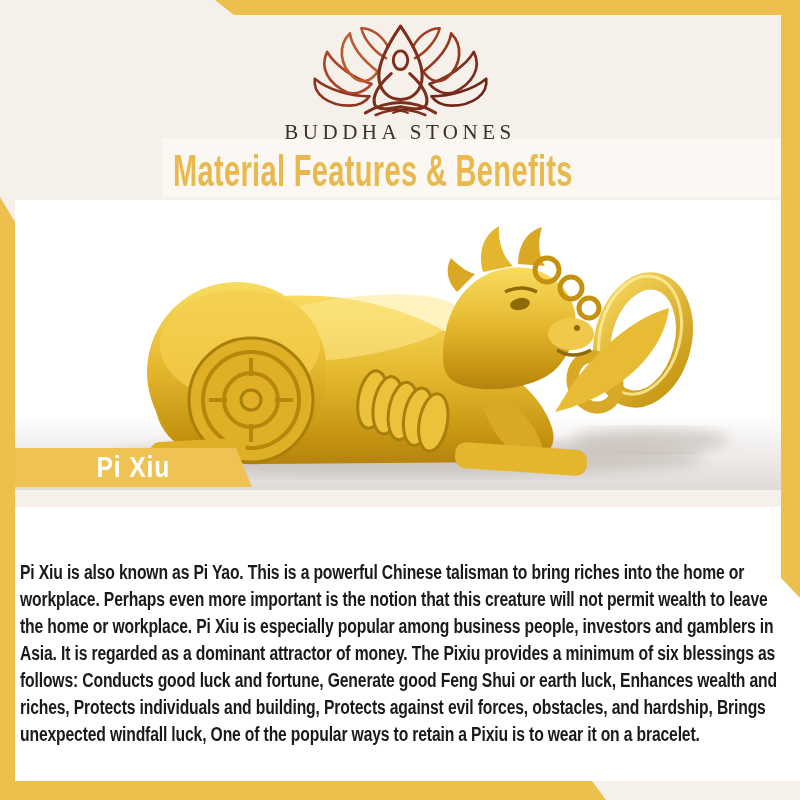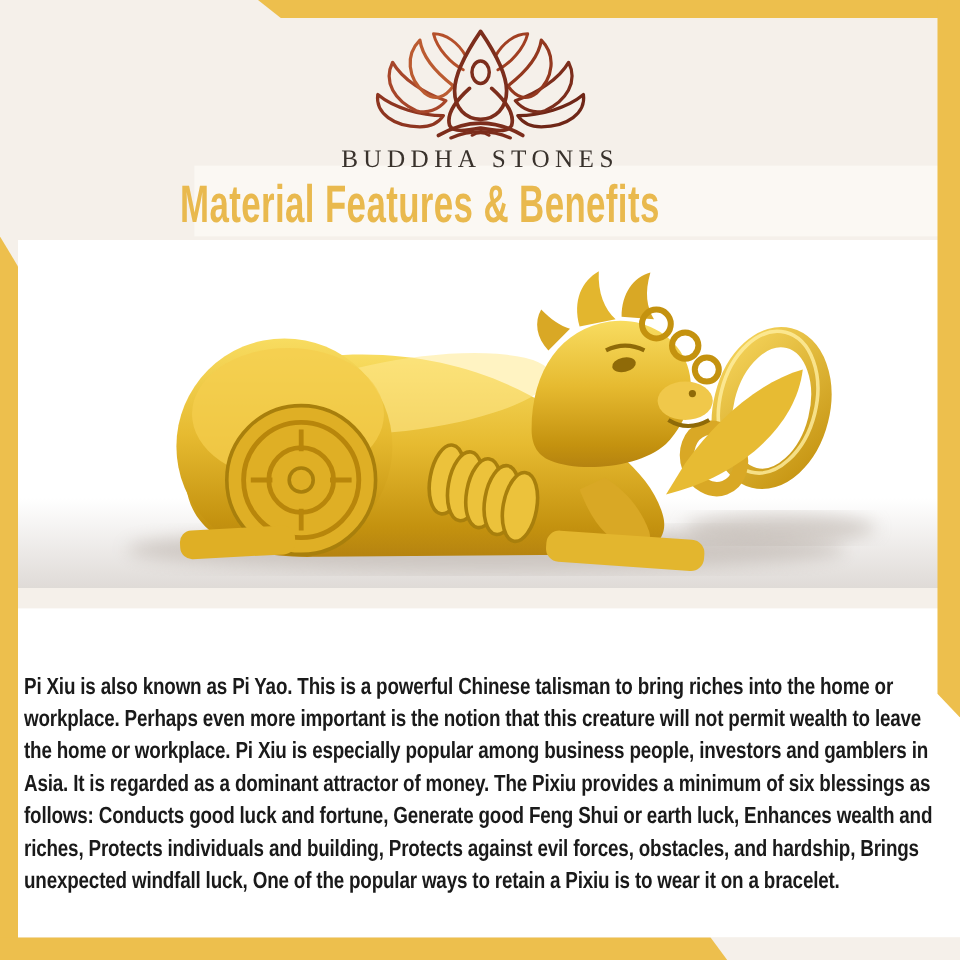--- a/index.html
+++ b/index.html
@@ -32,21 +32,21 @@
   }
   
   .logo-wrap { position:absolute; left:0; top:22px; width:800px; text-align:center; z-index:2; }
   .logo-wrap svg { display:block; margin:0 auto; }
   .brand-name {
     margin-top:3px; font-family:"Liberation Serif", serif; font-size:21px;
     letter-spacing:4.5px; color:#39322C; white-space:nowrap;
   }
   
   .title-band { position:absolute; left:162px; top:138px; width:620px; height:59px; background:#FBF8F3; z-index:1; }
-  .title-line { position:absolute; left:0; top:146px; width:700px; text-align:center; z-index:2; }
+  .title-line { position:absolute; left:0; top:146px; width:700px; text-align:center; z-index:2;padding-left:23px; }
   .title-line span {
     display:inline-block; font-size:44px; font-weight:700; color:#E9B94E;
     transform:scaleX(0.66); transform-origin:center; white-space:nowrap; letter-spacing:.5px;
   }
   
   .photo {
     position:absolute; left:15px; top:200px; width:767px; height:290px;
     background:#FFFFFF; z-index:2;
   }
   .photo svg { display:block; }
@@ -189,17 +189,20 @@
       <circle cx="532" cy="70" r="12" fill="none" stroke="#C4920F" stroke-width="5"></circle>
       <circle cx="556" cy="88" r="11" fill="none" stroke="#C4920F" stroke-width="5"></circle>
       <circle cx="574" cy="108" r="10" fill="none" stroke="#C4920F" stroke-width="5"></circle>
 
       <path d="M468 208 C478 234 490 250 510 256 C521 259 529 253 526 243 C519 223 505 208 489 198 Z" fill="#D9A825"></path>
       <rect x="440" y="246" width="132" height="26" rx="11" fill="#E3B62E" transform="rotate(4 506 259)"></rect>
       <rect x="135" y="240" width="96" height="24" rx="10" fill="#DFAF25" transform="rotate(-3 183 252)"></rect>
     </svg>
   </div>
 
+  <div class="product-badge">
+    <span>Pi Xiu</span>
+  </div>
 
   <div class="content"></div>
   <p class="description">Pi Xiu is also known as Pi Yao. This is a powerful Chinese talisman to bring riches into the home or workplace. Perhaps even more important is the notion that this creature will not permit wealth to leave the home or workplace. Pi Xiu is especially popular among business people, investors and gamblers in Asia. It is regarded as a dominant attractor of money. The Pixiu provides a minimum of six blessings as follows: Conducts good luck and fortune, Generate good Feng Shui or earth luck, Enhances wealth and riches, Protects individuals and building, Protects against evil forces, obstacles, and hardship, Brings unexpected windfall luck, One of the popular ways to retain a Pixiu is to wear it on a bracelet.</p>
 
 </div>
 
 </body></html>

